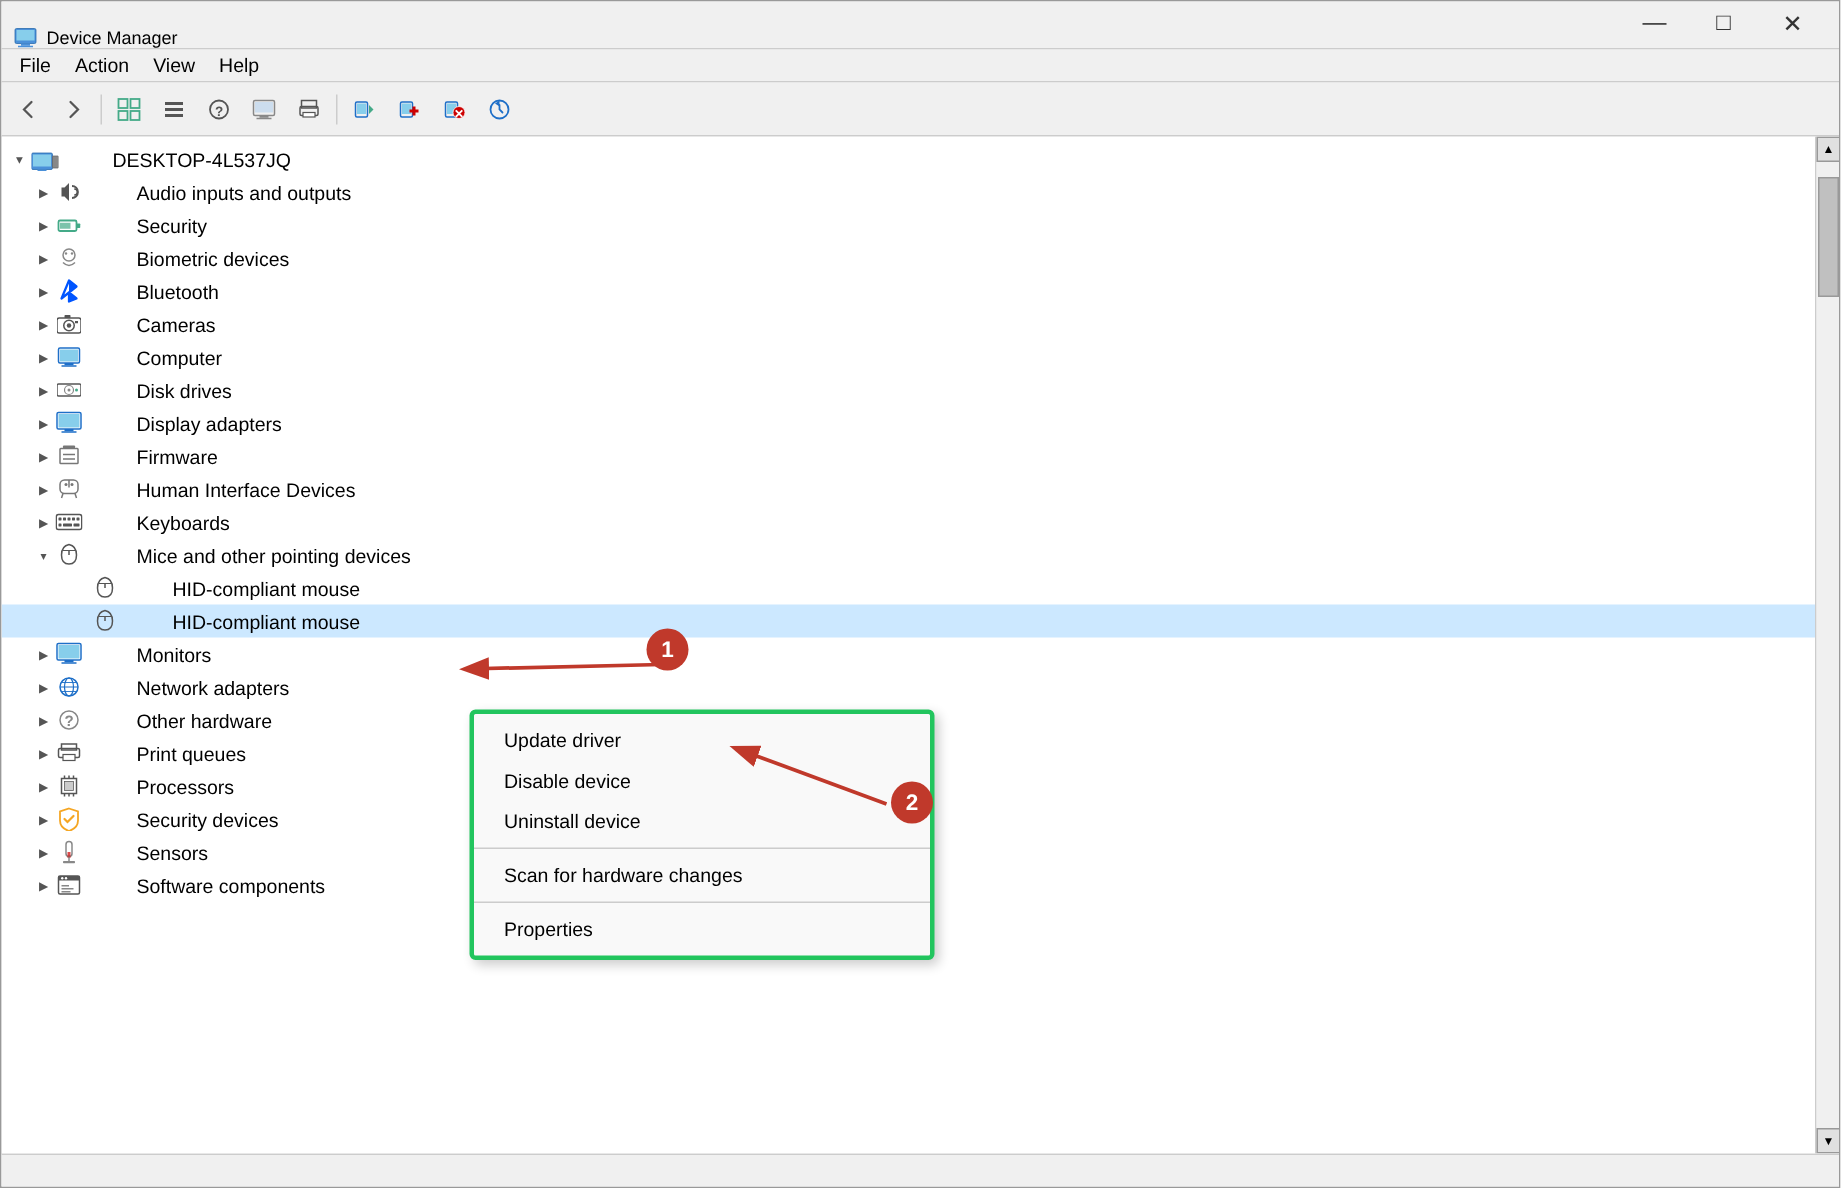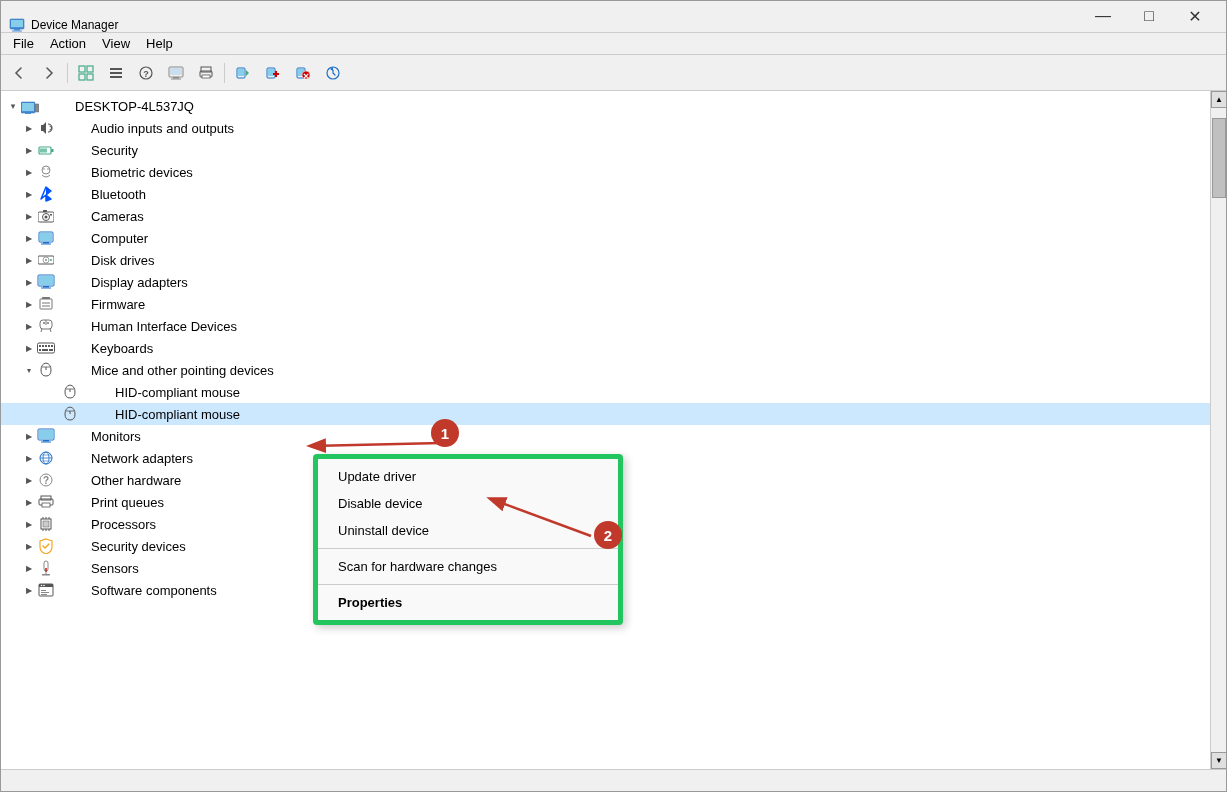--- a/index.html
+++ b/index.html
@@ -194,38 +194,38 @@
       font-size: 13px;
       margin-left: 32px;
     }
 
     .indent-1 { padding-left: 20px; }
     .indent-2 { padding-left: 44px; }
 
     
     .context-menu {
       position: absolute;
-      top: 363px;
+      top: 382px;
       left: 312px;
       width: 310px;
       background: #f9f9f9;
-      border: 5px solid #22c55e;
+      border: 3px solid #22c55e;
       box-shadow: 3px 3px 8px rgba(0,0,0,0.2);
       z-index: 100;
       border-radius: 4px;
       padding: 4px 0;
     }
 
     .ctx-item {
       padding: 6px 20px;
       cursor: pointer;
       font-size: 13px;
       color: #000;
     }
-    .ctx-item.bold { font-weight: bold; }
+    .ctx-item.bold { font-weight: normal; }
     .ctx-sep {
       height: 1px;
       background: #ccc;
       margin: 4px 0;
     }
 
     
     .badge {
       position: absolute;
       width: 28px;

